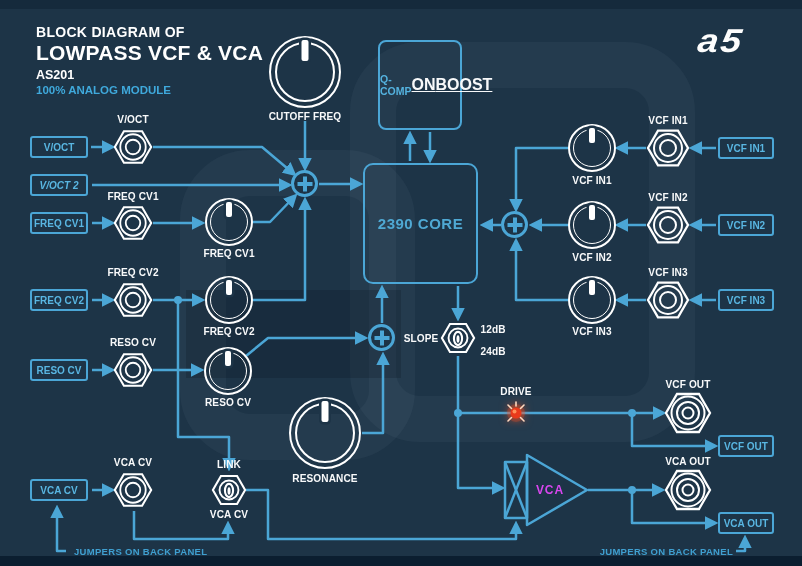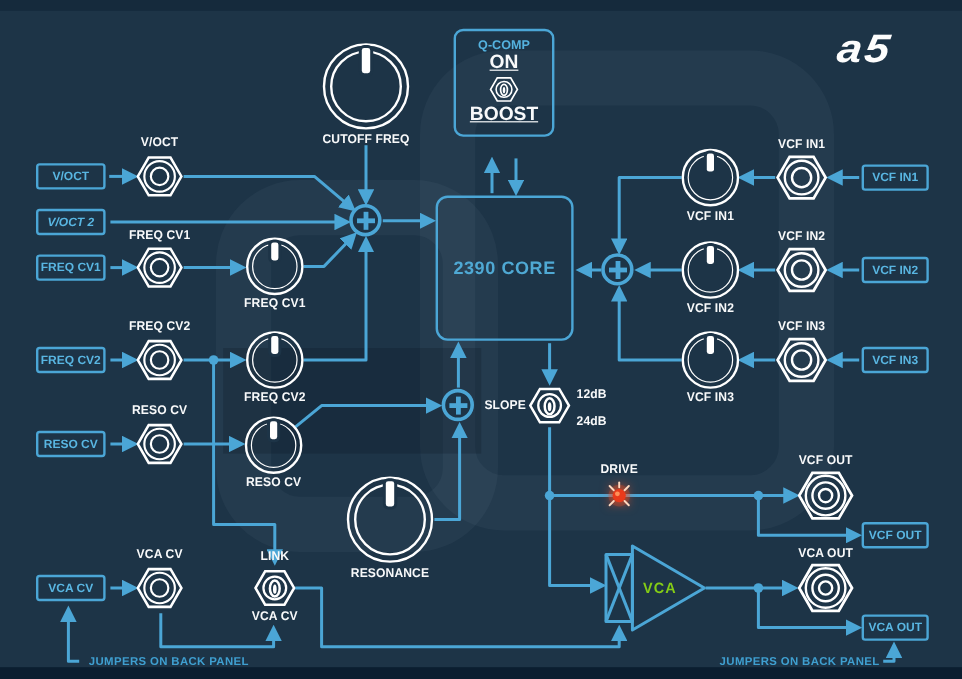--- a/index.html
+++ b/index.html
@@ -16,39 +16,39 @@
   svg.wires{position:absolute;left:0;top:0;}
   .wire{fill:none;stroke:#4ba6d6;stroke-width:2.5;stroke-linejoin:round;}
   .dot{fill:#4ba6d6;}
   
   .iobox{position:absolute;width:58px;height:22px;border:2px solid #4ba6d6;border-radius:3px;
          color:#59b6e2;font-size:10px;font-weight:bold;display:flex;align-items:center;
          justify-content:center;white-space:nowrap;}
   
   .lbl{position:absolute;transform:translate(-50%,-50%) scaleX(.96);font-size:10.5px;font-weight:bold;
        color:#f8f9fa;white-space:nowrap;letter-spacing:.1px;}
-  .lbl.cyan{color:#84cc16;}
+  .lbl.cyan{color:#d946ef;}
   
   .knob{position:absolute;border:2.4px solid #fff;border-radius:50%;}
   .knob::before{content:"";position:absolute;inset:3px;border:1.8px solid #fff;border-radius:50%;}
   .knob::after{content:"";position:absolute;top:2px;left:50%;transform:translateX(-50%);
                width:6px;height:15px;background:#fff;border-radius:2px;box-shadow:0 0 0 2.5px #1d3447;}
   .knob.small{width:48px;height:48px;}
   .knob.big{width:72px;height:72px;border-width:2.8px;}
   .knob.big::before{inset:4px;border-width:2.2px;}
   .knob.big::after{height:21px;width:7px;}
   
   .sum{position:absolute;width:27px;height:27px;border:3px solid #4ba6d6;border-radius:50%;background:#1d3447;}
   .sum::before,.sum::after{content:"";position:absolute;left:50%;top:50%;background:#4ba6d6;
        transform:translate(-50%,-50%);}
   .sum::before{width:15px;height:4px;}
   .sum::after{width:4px;height:15px;}
   
-  .qcomp{position:absolute;left:378px;top:24px;width:84px;height:90px;border:2.5px solid #4ba6d6;
-         border-radius:8px;display:flex;flex-direction:column;align-items:center;
+  .qcomp{position:absolute;left:378px;top:40px;width:84px;height:90px;border:2.5px solid #4ba6d6;
+         border-radius:8px;display:flex;align-items:center;
          justify-content:space-between;padding:6px 0 7px;}
   .qcomp .t{font-size:10.5px;font-weight:bold;color:#54b2df;}
   .qcomp .p{font-size:16px;font-weight:bold;color:#f8f9fa;text-decoration:underline;}
   .core{position:absolute;left:363px;top:163px;width:115px;height:121px;border:2.5px solid #4ba6d6;
         border-radius:10px;display:flex;align-items:center;justify-content:center;
         color:#4fa9d4;font-weight:bold;font-size:15px;letter-spacing:.5px;}
   .jack,.toggle,.vcasym,.ledsym{position:absolute;display:block;}
   .note{position:absolute;font-size:9.5px;font-weight:bold;color:#3f9fd0;letter-spacing:.3px;white-space:nowrap;}
   
   .hdr{position:absolute;left:36px;top:24px;color:#fff;}
@@ -141,20 +141,26 @@
     <path class="wire" marker-end="url(#arr)" d="M501,225 L483,225"></path>
     <path class="wire" marker-end="url(#arr)" d="M66,551 L57,551 L57,508"></path>
     <path class="wire" marker-end="url(#arr)" d="M736,551 L745,551 L745,538"></path>
     <circle class="dot" cx="178" cy="300" r="4"></circle>
     <circle class="dot" cx="458" cy="413" r="4"></circle>
     <circle class="dot" cx="632" cy="413" r="4"></circle>
     <circle class="dot" cx="632" cy="490" r="4"></circle>
   </svg>
 
   
+  <div class="hdr">
+    <div class="kick">BLOCK DIAGRAM OF</div>
+    <div class="ttl">LOWPASS VCF &amp; VCA</div>
+    <div class="mdl">AS201</div>
+    <div class="sub">100% ANALOG MODULE</div>
+  </div>
   <div class="logo">a5</div>
 
   
   <div class="iobox" style="left:30px;top:136px;">V/OCT</div>
   <div class="iobox" style="left:30px;top:174px;font-style:italic;">V/OCT 2</div>
   <div class="iobox" style="left:30px;top:212px;">FREQ CV1</div>
   <div class="iobox" style="left:30px;top:289px;">FREQ CV2</div>
   <div class="iobox" style="left:30px;top:359px;">RESO CV</div>
   <div class="iobox" style="left:30px;top:479px;">VCA CV</div>
 

